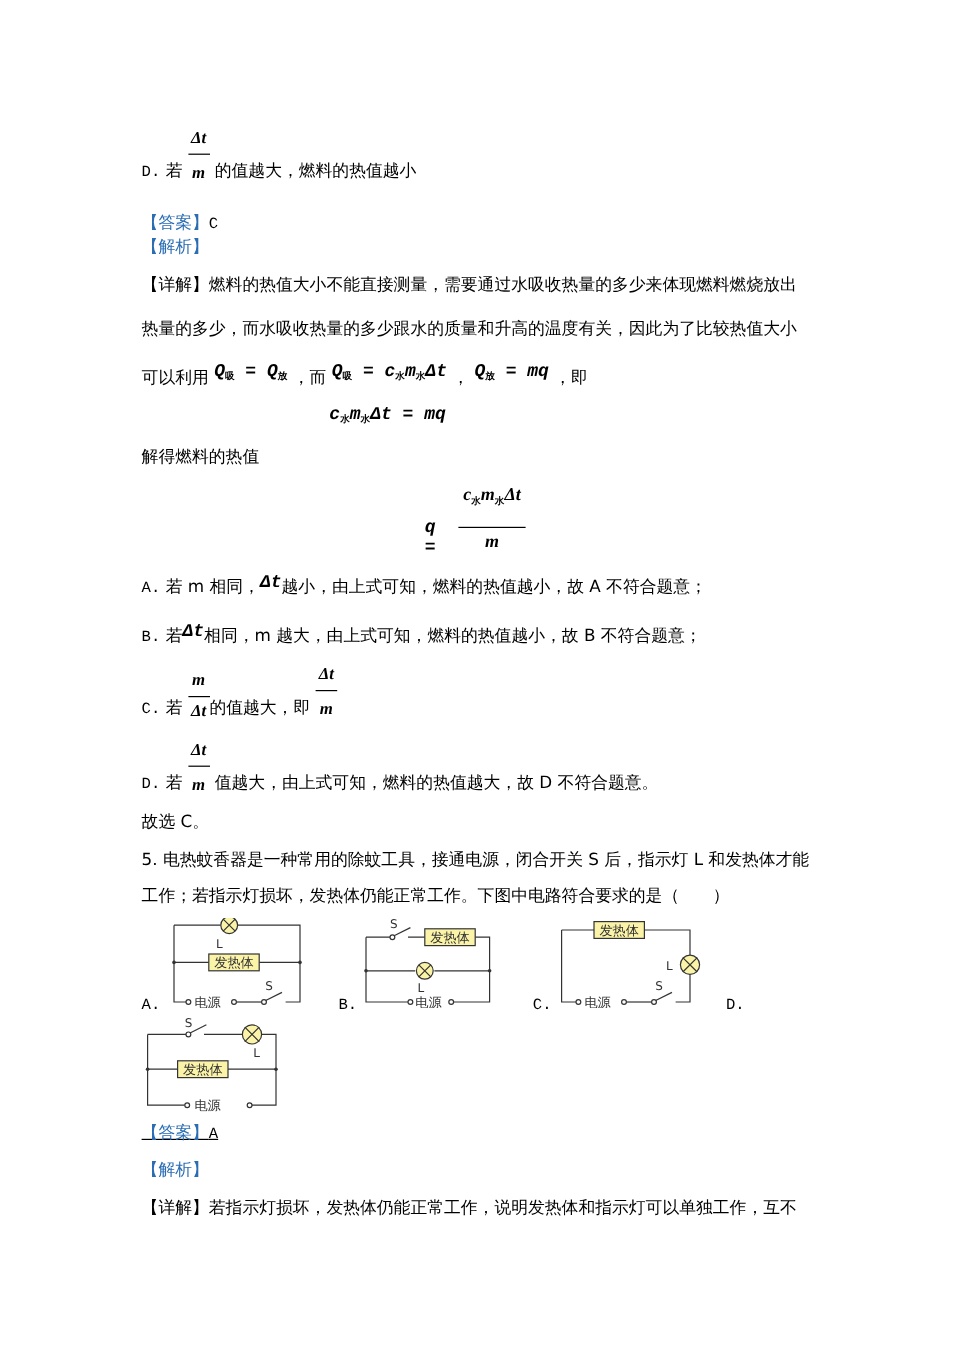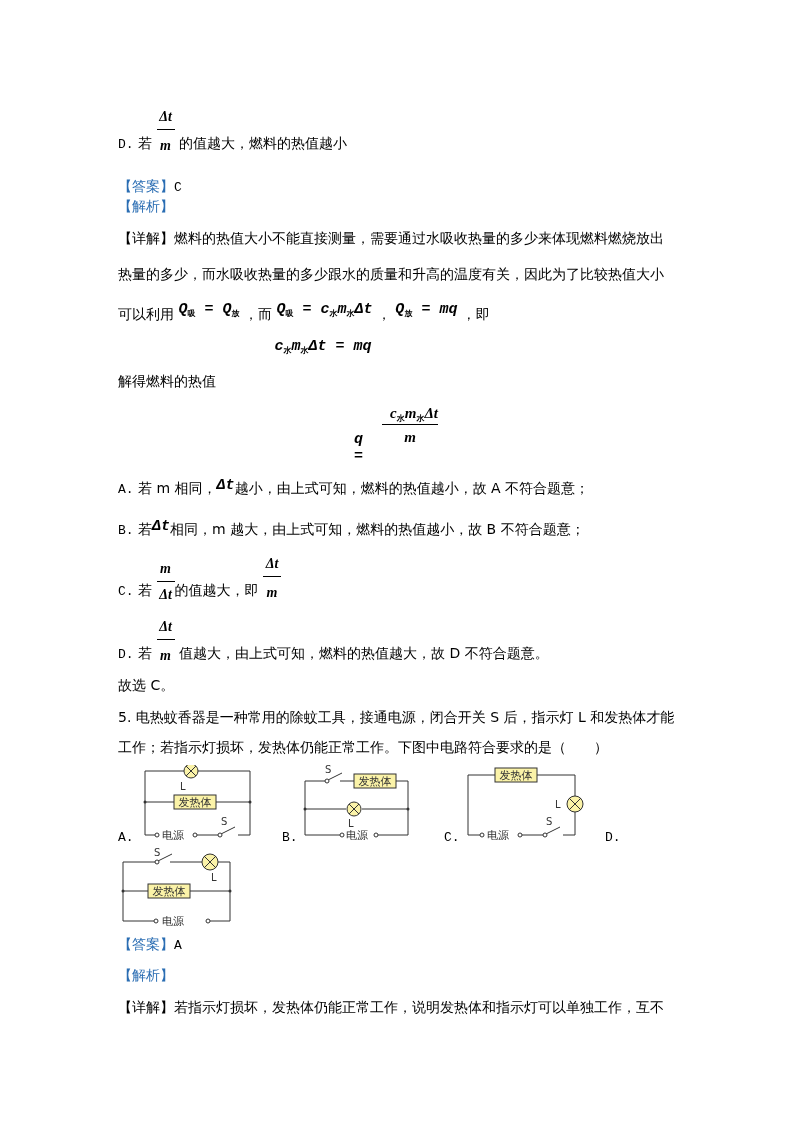--- a/index.html
+++ b/index.html
@@ -55,21 +55,21 @@
 
 <div class="center" style="top:337px;">
   <span class="m" style="margin-left:0px;">c<span class="sub">水</span>m<span class="sub">水</span>Δt = mq</span>
 </div>
 
 <div class="line" style="top:371px;">解得燃料的热值</div>
 
 <div style="position:absolute; left:354px; top:405px;">
   <span class="m" style="position:absolute; left:0; top:13px;">q =</span>
   <div style="position:absolute; left:28px; top:0; width:56px; text-align:center; font-family:'Liberation Serif',serif; font-style:italic; font-weight:bold; font-size:15px;">
-    <div style="border-bottom:1.2px solid #000; padding-bottom:0;text-align:right;">c<span class="sub">水</span>m<span class="sub">水</span>Δt</div>
+    <div style="border-bottom:1.2px solid #000; padding-bottom:16px;">c<span class="sub">水</span>m<span class="sub">水</span>Δt</div>
     <div style="padding-top:4px;">m</div>
   </div>
 </div>
 
 <div class="line" style="top:476px;">
   <span class="mono">A.</span>
   <span>若 m 相同，</span><span class="m" style="vertical-align:4px;">Δt</span><span>越小，由上式可知，燃料的热值越小，故 A 不符合题意；</span>
 </div>
 
 <div class="line" style="top:517px;">
@@ -188,19 +188,19 @@
   </g>
   <circle cx="5" cy="43" r="1.5" fill="#333"></circle>
     <circle cx="112" cy="43" r="1.5" fill="#333"></circle>
   <rect x="30" y="36" width="42" height="14" fill="#fbf3a8" stroke="#333" stroke-width="1"></rect>
   <text x="51" y="47" font-size="11" text-anchor="middle" fill="#333">发热体</text>
   <text x="93" y="33" font-size="10" fill="#333">L</text>
   <text x="44" y="77" font-size="11" fill="#333">电源</text>
   <text x="36" y="8" font-size="10" fill="#333">S</text>
 </svg>
 
-<div class="line" style="top:934px;">
+<div class="line" style="top:934px;text-decoration:underline;">
   <span class="bl">【答案】</span><span class="mono">A</span>
 </div>
 <div class="line bl" style="top:965px;">【解析】</div>
 <div class="line" style="top:997px;">
   <span>【详解】</span><span>若指示灯损坏，发热体仍能正常工作，说明发热体和指示灯可以单独工作，互不</span>
 </div>
 
 </body></html>

